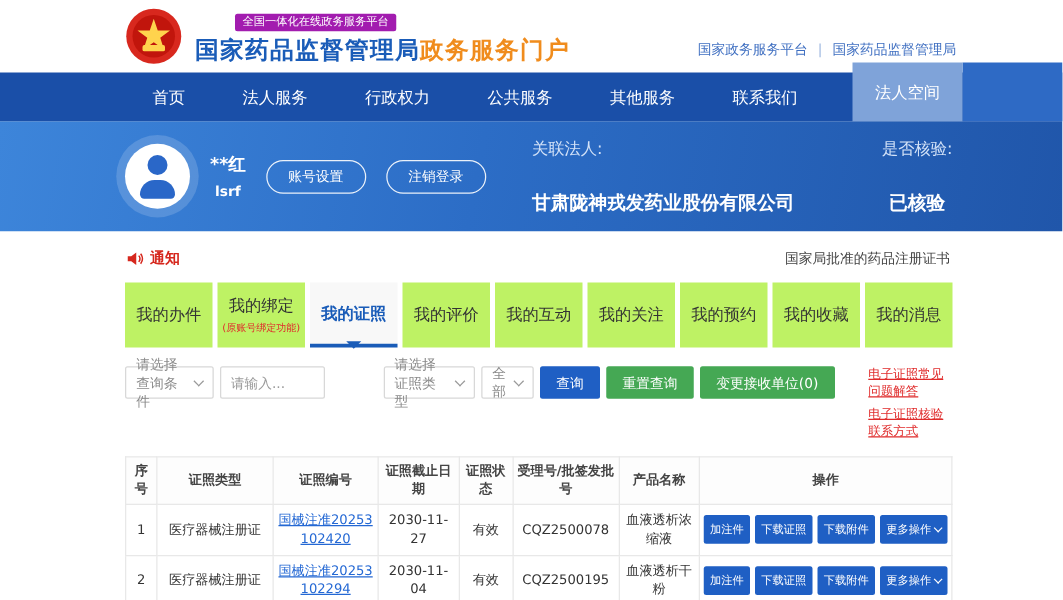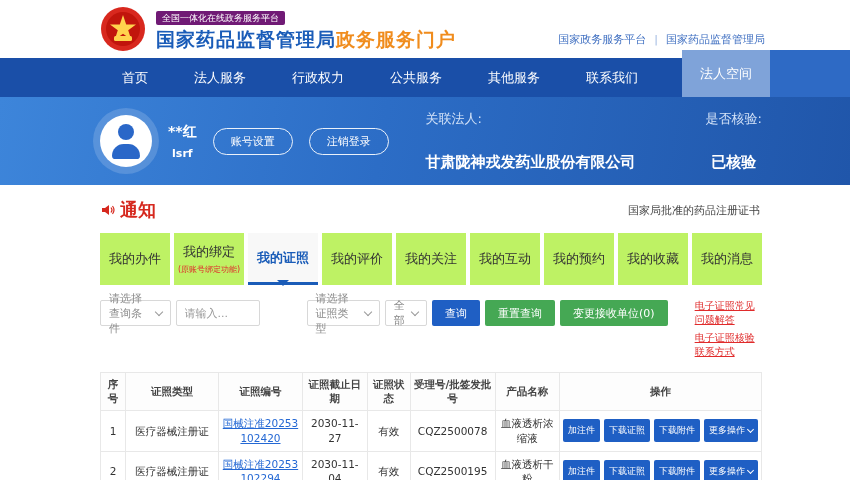--- a/index.html
+++ b/index.html
@@ -4,22 +4,22 @@
 <style>
   * { margin:0; padding:0; box-sizing:border-box; }
   html,body { width:850px; height:480px; background:#fff; overflow:hidden;
     font-family:"DejaVu Sans","Liberation Sans",sans-serif; }
 
   
   .top-header { height:58px; position:relative; display:flex; align-items:center;
     padding-left:100px; background:#fff; }
   .logo { width:46px; height:46px; flex:0 0 auto; }
   .brand { margin-left:10px; }
-  .platform-badge { display:inline-block; background:#701a75; color:#fff;
-    font-size:9px; line-height:14px; padding:0 6px; border-radius:2px; }
+  .platform-badge { display:inline-block; background:#a21caf; color:#fff;
+    font-size:9px; line-height:14px; padding:0 6px; border-radius:2px;margin-left:32px; }
   .site-title { font-size:19px; font-weight:bold; letter-spacing:1px; margin-top:2px; }
   .site-title .t-main { color:#1a5cb8; }
   .site-title .t-suffix { color:#f08c1d; }
   .top-links { position:absolute; right:85px; top:32px; font-size:11px;
     color:#3f6fc1; display:flex; align-items:center; gap:8px; }
   .top-links .sep { color:#9db7e0; }
 
   
   .nav { height:39px; background:#1a4fa8; display:flex; align-items:center;
     padding-left:122px; position:relative; }
@@ -49,21 +49,21 @@
   .legal-info { margin-left:auto; display:flex; gap:70px; }
   .info-label { font-size:13px; color:#d4e3f8; margin-bottom:25px; }
   .info-value { font-size:15px; font-weight:bold; }
   .verify .info-value { text-align:center; }
 
   
   .main { padding:0 88px 0 100px; }
   .notice { display:flex; justify-content:space-between; align-items:center;
     padding:13px 2px 11px; }
   .notice-left { display:flex; align-items:center; gap:5px; color:#d6281e;
-    font-size:18px; font-weight:bold; }
+    font-size:12px; font-weight:bold; }
   .notice-right { font-size:11px; color:#444; }
 
   .tabs { display:flex; gap:4px; }
   .tab { flex:1; height:52px; background:#bef264; display:flex; flex-direction:column;
     align-items:center; justify-content:center; font-size:13px; color:#333;
     cursor:pointer; position:relative; }
   .tab.active { background:#f8f8f8; color:#1a5cb8; font-weight:bold;
     border-bottom:3px solid #1a5cb8; }
   .tab.active::after { content:""; position:absolute; bottom:-10px; left:50%;
     margin-left:-6px; border:6px solid transparent; border-top-color:#1a5cb8; z-index:3; }
@@ -183,24 +183,24 @@
       <span>我的绑定</span>
       <span class="tab-sub">(原账号绑定功能)</span>
     </div>
     <div class="tab active">
         <span>我的证照</span>
       </div>
     <div class="tab">
         <span>我的评价</span>
       </div>
     <div class="tab">
+        <span>我的互动</span>
+      </div>
+    <div class="tab">
         <span>我的关注</span>
-      </div>
-    <div class="tab">
-        <span>我的互动</span>
       </div>
     <div class="tab">
         <span>我的预约</span>
       </div>
     <div class="tab">
         <span>我的收藏</span>
       </div>
     <div class="tab">
         <span>我的消息</span>
       </div>

